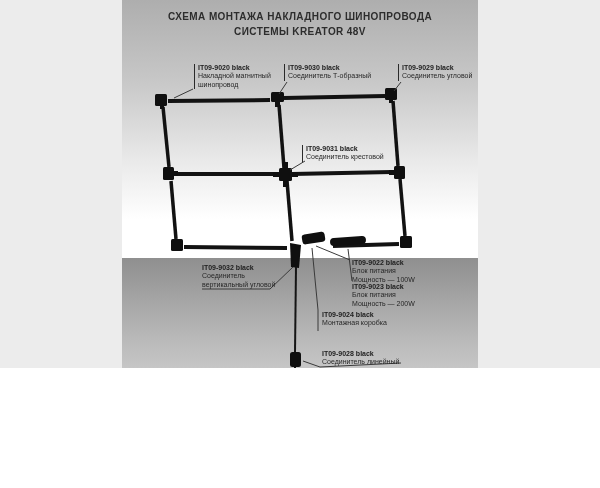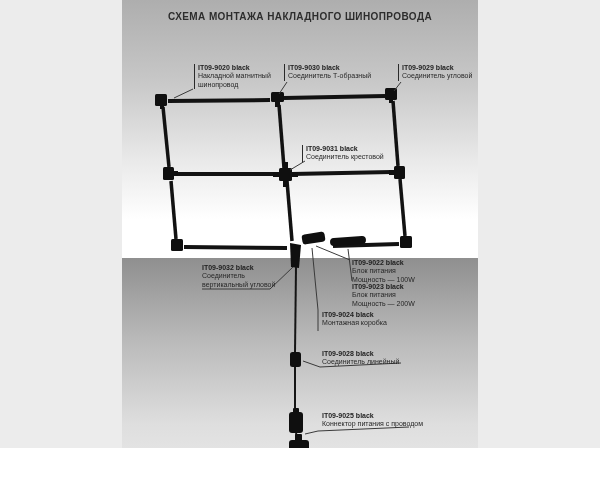--- a/index.html
+++ b/index.html
@@ -1,18 +1,18 @@
 <!DOCTYPE html>
 <html><head>
 <meta charset="utf-8">
 <style>
   html,body{margin:0;padding:0;}
   .stage{
     position:relative;
-    width:600px;height:448px;
+    width:600px;height:368px;
     background:#ececec;
     font-family:"Liberation Sans", sans-serif;
     overflow:hidden;
   }
   .backdrop-top{
     position:absolute;left:122px;top:0;width:356px;height:258px;
     background:linear-gradient(180deg,#aeaeae 0%,#c6c6c6 30%,#e9e9e9 62%,#ffffff 85%,#ffffff 100%);
   }
   .backdrop-bottom{
     position:absolute;left:122px;top:258px;width:356px;height:230px;
@@ -36,20 +36,21 @@
 </head>
 <body>
 
 <div class="stage">
 
   <div class="backdrop-top"></div>
   <div class="backdrop-bottom"></div>
 
   <div class="title">
     <div>СХЕМА  МОНТАЖА НАКЛАДНОГО ШИНОПРОВОДА</div>
+    <div>СИСТЕМЫ KREATOR 48V</div>
   </div>
 
   <svg class="overlay" width="600" height="488" viewBox="0 0 600 488">
 
     <g stroke="#121212" stroke-width="4">
       <line x1="168" y1="101" x2="270" y2="100"></line>
       <line x1="284" y1="98" x2="385" y2="96"></line>
       <line x1="178" y1="174" x2="278" y2="174"></line>
       <line x1="292" y1="174" x2="392" y2="172"></line>
       <line x1="184" y1="247" x2="287" y2="248"></line>

